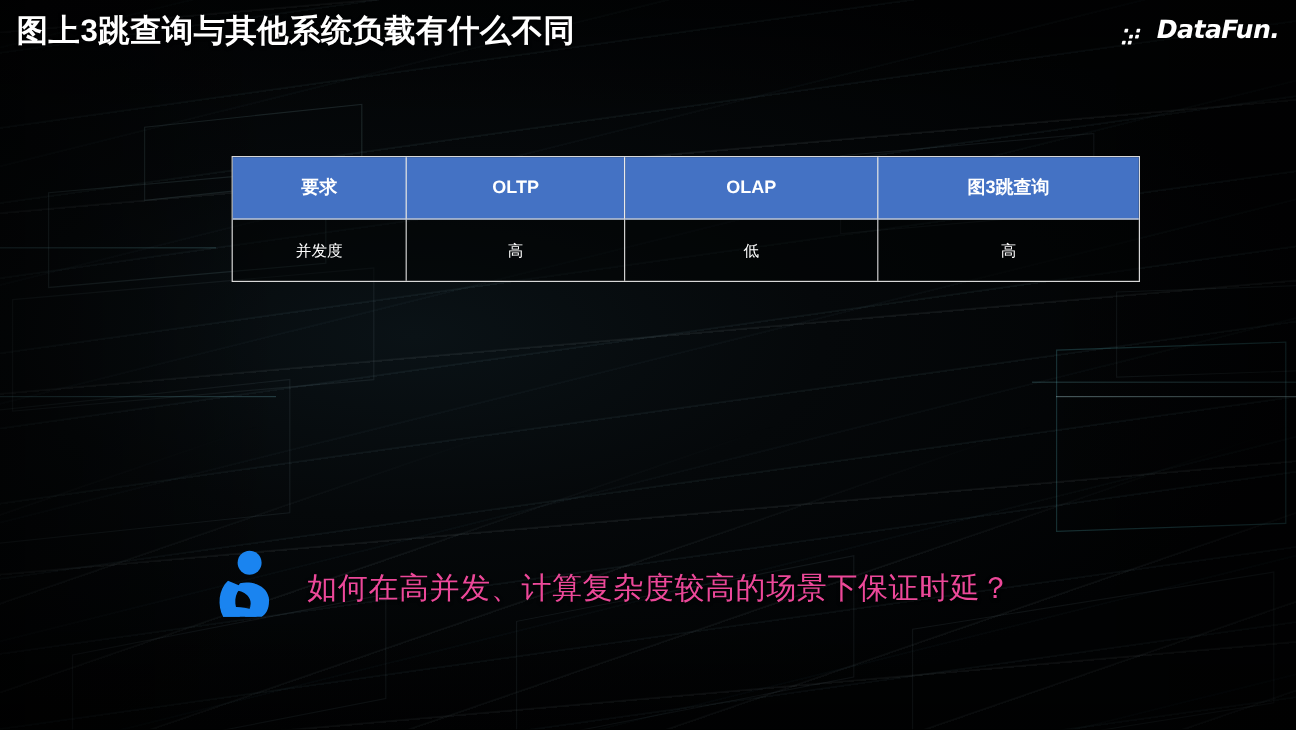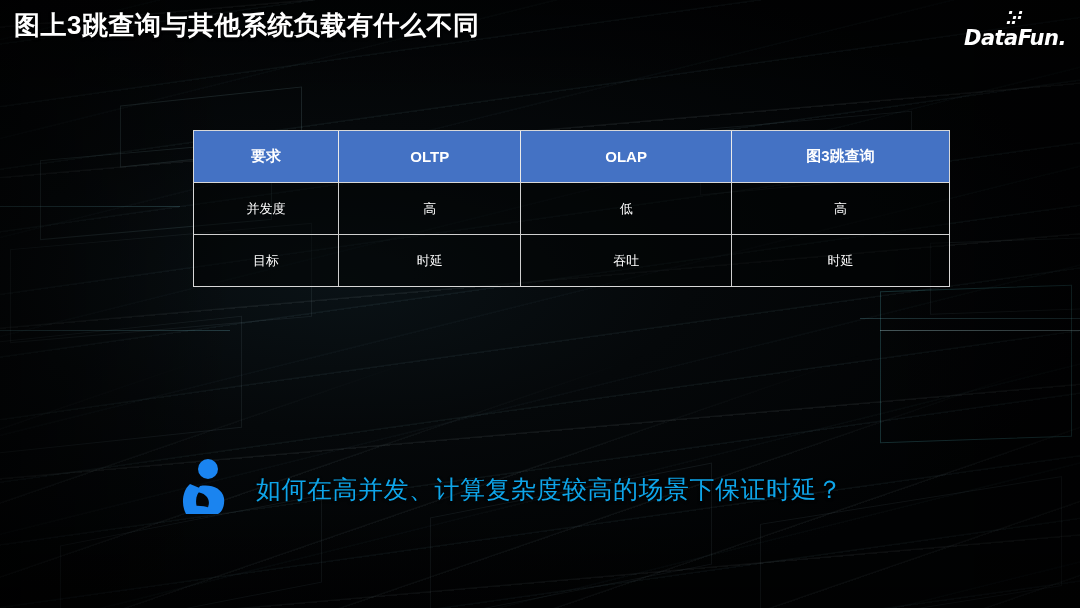--- a/index.html
+++ b/index.html
@@ -99,24 +99,23 @@
     white-space: nowrap;
     text-shadow: 0 1px 3px rgba(0,0,0,0.9);
   }
 
   
   .logo {
     position: absolute;
     right: 14px;
     top: 11px;
     display: flex;
-    align-items: center;
-    gap: 2px;
+    align-items: flex-end;
+    gap: 15px;
     height: 26px;
-    flex-direction: column;
   }
   .logo-dots {
     display: grid;
     grid-template-columns: repeat(3, 3px);
     grid-template-rows: repeat(3, 3px);
     gap: 2px;
     transform: skewX(-12deg);
   }
   .logo-dots i { display: block; width: 3px; height: 3px; background: #ffffff; border-radius: 0.5px; }
   .logo-dots i.off { background: transparent; }
@@ -180,21 +179,21 @@
     position: absolute;
     left: 178px;
     top: 458px;
     display: flex;
     align-items: center;
     gap: 26px;
   }
   .think-icon { width: 52px; height: 62px; display: block; }
   .question-text {
     font-size: 25px;
-    color: #0ea5e9;
+    color: #ec4899;
     letter-spacing: 0.5px;
     white-space: nowrap;
     text-shadow: 0 1px 3px rgba(0,0,0,0.85);
   }
 </style>
 </head>
 <body>
 
 <div id="slide">
 
@@ -255,26 +254,20 @@
           <th>图3跳查询</th>
         </tr>
       </thead>
       <tbody>
         <tr>
           <td>并发度</td>
           <td>高</td>
           <td>低</td>
           <td>高</td>
         </tr>
-        <tr>
-          <td>目标</td>
-          <td>时延</td>
-          <td>吞吐</td>
-          <td>时延</td>
-        </tr>
       </tbody>
     </table>
   </div>
 
   <div class="question-row">
     <svg class="think-icon" viewBox="0 0 52 62">
       <circle cx="30" cy="11" r="10" fill="#1a84f0"></circle>
       <path d="M12 26 C4 33, 3 47, 8 56 L22 56 C16 46, 17 36, 24 31 Z" fill="#1a84f0"></path>
       <path d="M22 28 C33 26, 44 30, 46 40 C47 48, 44 54, 40 56 L26 56 C31 50, 33 43, 28 38 C25 35, 21 34, 18 34 Z" fill="#1a84f0"></path>
       <path d="M8 50 C14 47, 24 47, 32 50 L36 56 L8 56 Z" fill="#1a84f0"></path>

